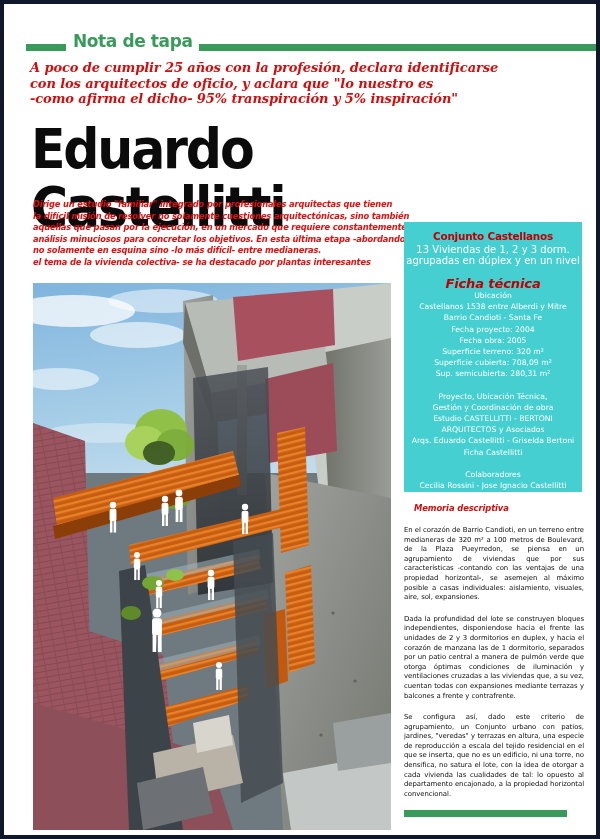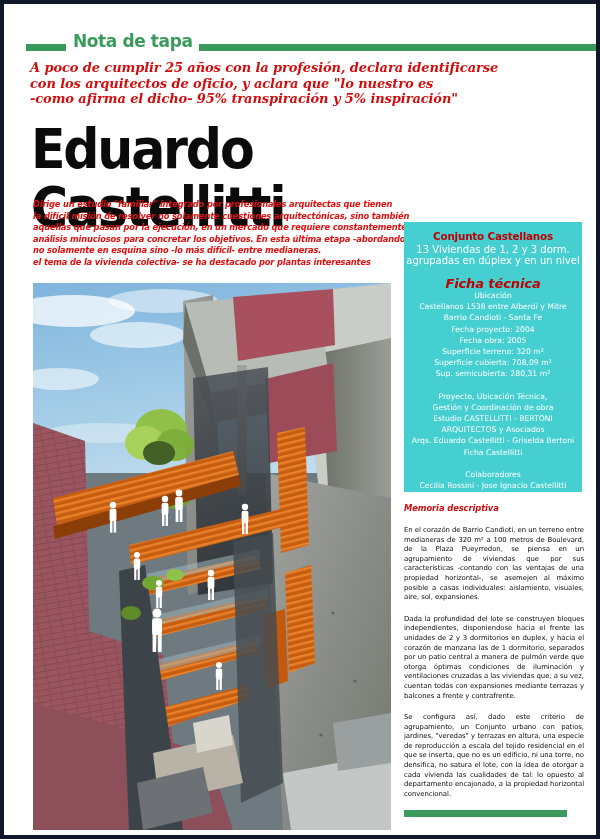--- a/index.html
+++ b/index.html
@@ -100,21 +100,21 @@
     position:absolute;left:400px;top:498px;width:180px;
     font-family:"DejaVu Sans", sans-serif;
     font-size:6.9px;line-height:9.6px;
     color:#0d0d0d;
     text-align:justify;
     letter-spacing:-0.05px;
   }
   .mem-title{
     font-size:8.4px;font-weight:700;font-style:italic;
     color:#d10d0d;line-height:12px;margin-bottom:1px;
-    text-align:left;letter-spacing:-0.1px;
+    text-align:left;letter-spacing:-0.1px;margin-left:10px;
   }
   .memoria p{margin:12px 0 9px 0;}
 
   .rule-green-bottom{
     position:absolute;left:400px;top:806px;width:163px;height:7px;
     background:#3a9a5c;
   }
 </style>
 </head>
 <body>

